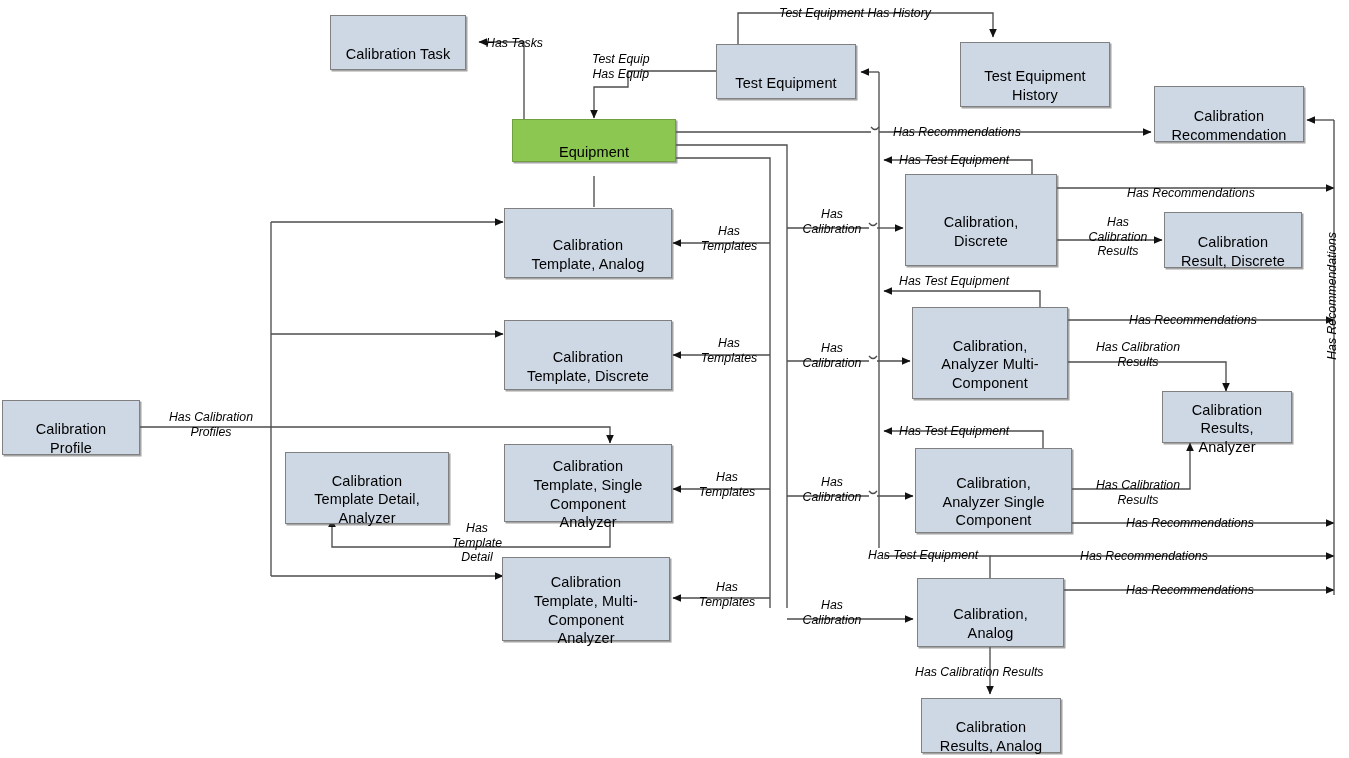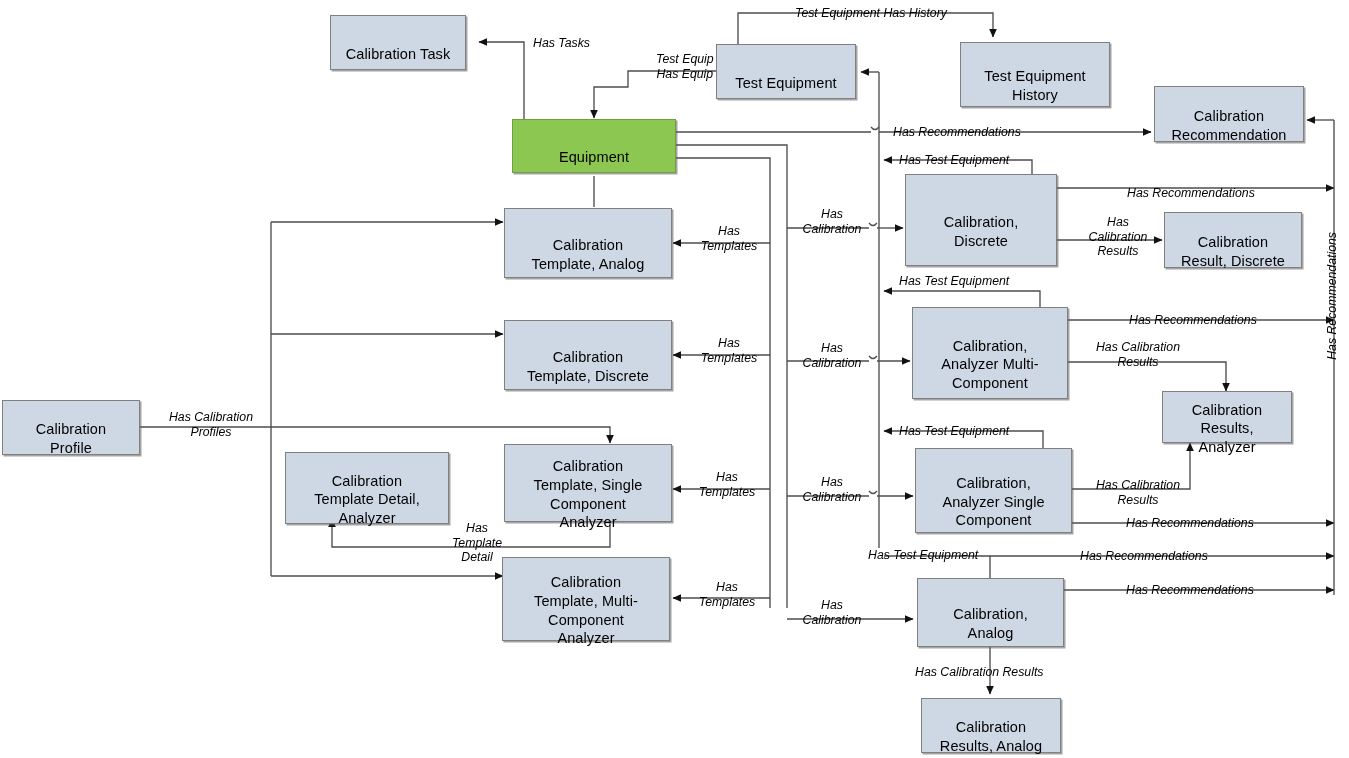--- a/index.html
+++ b/index.html
@@ -153,21 +153,21 @@
 
   <div class="node" style="left:716px; top:44px; width:140px; height:55px;">
     <span style="white-space:pre-line">Test Equipment</span>
   </div>
 
   <div class="node" style="left:960px; top:42px; width:150px; height:65px;">
     <span style="white-space:pre-line">Test Equipment
 History</span>
   </div>
 
-  <div class="node highlight" style="left:512px; top:119px; width:164px; height:54px;">
+  <div class="node highlight" style="left:512px; top:119px; width:164px; height:43px;">
     <span style="white-space:pre-line">Equipment</span>
   </div>
 
   <div class="node" style="left:1154px; top:86px; width:150px; height:56px;">
     <span style="white-space:pre-line">Calibration
 Recommendation</span>
   </div>
 
   <div class="node" style="left:504px; top:208px; width:168px; height:70px;">
     <span style="white-space:pre-line">Calibration
@@ -235,26 +235,26 @@
     <span style="white-space:pre-line">Calibration
 Results,
 Analyzer</span>
   </div>
 
   <div class="node" style="left:921px; top:698px; width:140px; height:55px;">
     <span style="white-space:pre-line">Calibration
 Results, Analog</span>
   </div>
 
-  <div class="elabel" style="left:486px; top:36px;margin-left:47px;">Has Tasks</div>
-
-  <div class="elabel" style="left:656px; top:52px; text-align:center;">Test Equip
+  <div class="elabel" style="left:486px; top:36px;">Has Tasks</div>
+
+  <div class="elabel" style="left:592px; top:52px; text-align:center;">Test Equip
 Has Equip</div>
 
-  <div class="elabel" style="left:779px; top:6px;margin-left:16px;">Test Equipment Has History</div>
+  <div class="elabel" style="left:779px; top:6px;">Test Equipment Has History</div>
 
   <div class="elabel" style="left:893px; top:125px;">Has Recommendations</div>
 
   <div class="elabel" style="left:899px; top:153px;">Has Test Equipment</div>
 
   <div class="elabel" style="left:899px; top:274px;">Has Test Equipment</div>
 
   <div class="elabel" style="left:899px; top:424px;">Has Test Equipment</div>
 
   <div class="elabel" style="left:868px; top:548px;">Has Test Equipment</div>

